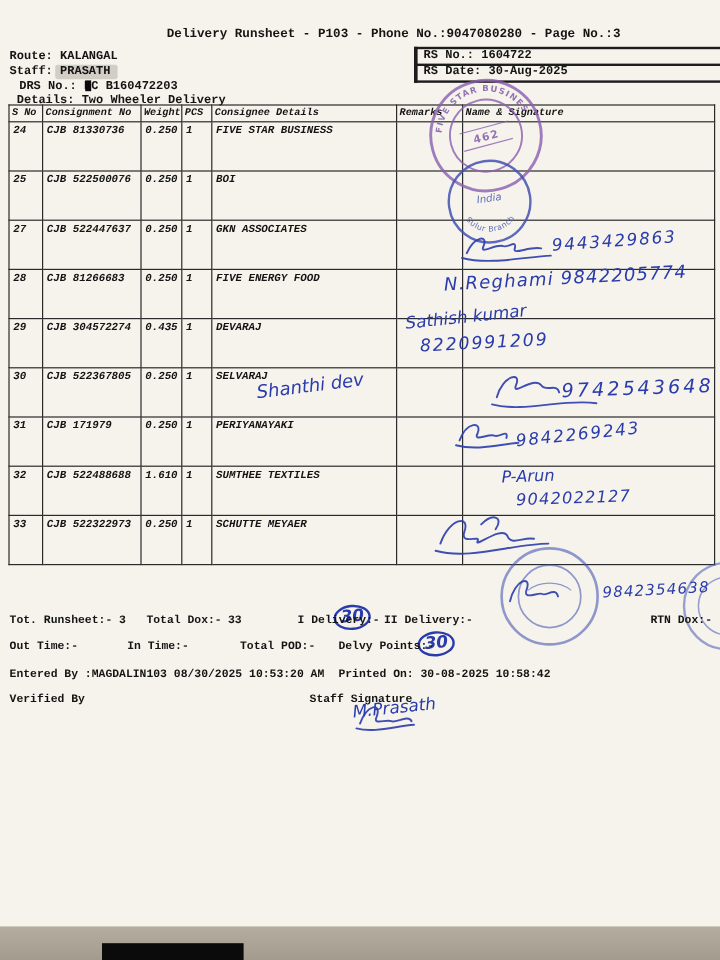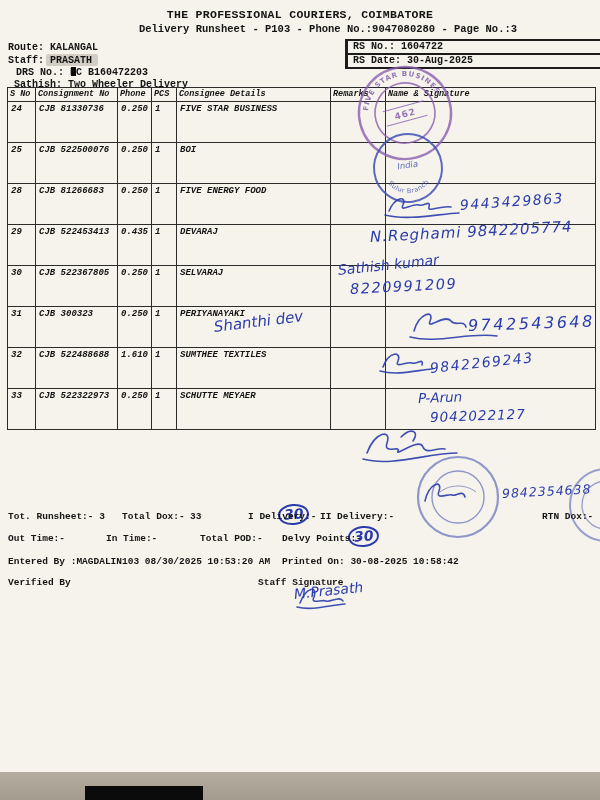--- a/index.html
+++ b/index.html
@@ -27,39 +27,38 @@
   .artifact{position:absolute;background:#0b0b0b;}
   .bottomstrip{position:absolute;left:0;top:772px;width:600px;height:28px;
       background:linear-gradient(180deg,#b5ad9f,#a39b8d);}
   svg.overlay{position:absolute;left:0;top:0;pointer-events:none;}
 </style>
 </head>
 <body>
 
 <div class="page">
 
-  <div class="abs title">THE PROFESSIONAL COURIERS, COIMBATORE</div>
   <div class="abs subtitle">Delivery Runsheet - P103 - Phone No.:9047080280 - Page No.:3</div>
 
   <div class="abs info" style="left:8px;top:42px;">
     <span>Route:</span>
     <span>KALANGAL</span>
   </div>
   <div class="smudge" style="left:46px;top:54px;width:52px;height:12px;"></div>
   <div class="abs info" style="left:8px;top:55px;">
     <span>Staff:</span>
     <span>PRASATH</span>
   </div>
   <div class="abs info" style="left:16px;top:67px;">
     <span>DRS No.:</span>
     <span>DC B160472203</span>
   </div>
   <div class="artifact" style="left:71px;top:67px;width:5px;height:9px;"></div>
   <div class="abs info" style="left:14px;top:79px;">
-    <span>Sathish:</span>
+    <span>Details:</span>
     <span>Two Wheeler Delivery</span>
   </div>
 
   <div class="abs hline" style="left:345px;top:39px;width:255px;"></div>
   <div class="abs hline" style="left:345px;top:53px;width:255px;"></div>
   <div class="abs hline" style="left:345px;top:67px;width:255px;"></div>
   <div class="abs vline" style="left:345px;top:39px;height:30px;"></div>
   <div class="abs info" style="left:353px;top:41px;">
     <span>RS No.:</span>
     <span>1604722</span>
@@ -76,21 +75,21 @@
         <col style="width:34px">
         <col style="width:25px">
       <col style="width:154px">
         <col style="width:55px">
         <col style="width:210px">
     </colgroup>
     <thead>
       <tr>
         <th>S No</th>
         <th>Consignment No</th>
-        <th>Phone</th>
+        <th>Weight</th>
         <th>PCS</th>
         <th>Consignee Details</th>
         <th>Remarks</th>
         <th>Name &amp; Signature</th>
       </tr>
     </thead>
     <tbody>
       <tr>
         <td>24</td>
         <td>CJB 81330736</td>
@@ -103,49 +102,58 @@
       <tr>
         <td>25</td>
         <td>CJB 522500076</td>
         <td>0.250</td>
         <td class="c-pcs">1</td>
         <td>BOI</td>
         <td></td>
         <td></td>
       </tr>
       <tr>
+        <td>27</td>
+        <td>CJB 522447637</td>
+        <td>0.250</td>
+        <td class="c-pcs">1</td>
+        <td>GKN ASSOCIATES</td>
+        <td></td>
+        <td></td>
+      </tr>
+      <tr>
         <td>28</td>
         <td>CJB 81266683</td>
         <td>0.250</td>
         <td class="c-pcs">1</td>
         <td>FIVE ENERGY FOOD</td>
         <td></td>
         <td></td>
       </tr>
       <tr>
         <td>29</td>
-        <td>CJB 522453413</td>
+        <td>CJB 304572274</td>
         <td>0.435</td>
         <td class="c-pcs">1</td>
         <td>DEVARAJ</td>
         <td></td>
         <td></td>
       </tr>
       <tr>
         <td>30</td>
         <td>CJB 522367805</td>
         <td>0.250</td>
         <td class="c-pcs">1</td>
         <td>SELVARAJ</td>
         <td></td>
         <td></td>
       </tr>
       <tr>
         <td>31</td>
-        <td>CJB 300323</td>
+        <td>CJB 171979</td>
         <td>0.250</td>
         <td class="c-pcs">1</td>
         <td>PERIYANAYAKI</td>
         <td></td>
         <td></td>
       </tr>
       <tr>
         <td>32</td>
         <td>CJB 522488688</td>
         <td>1.610</td>

